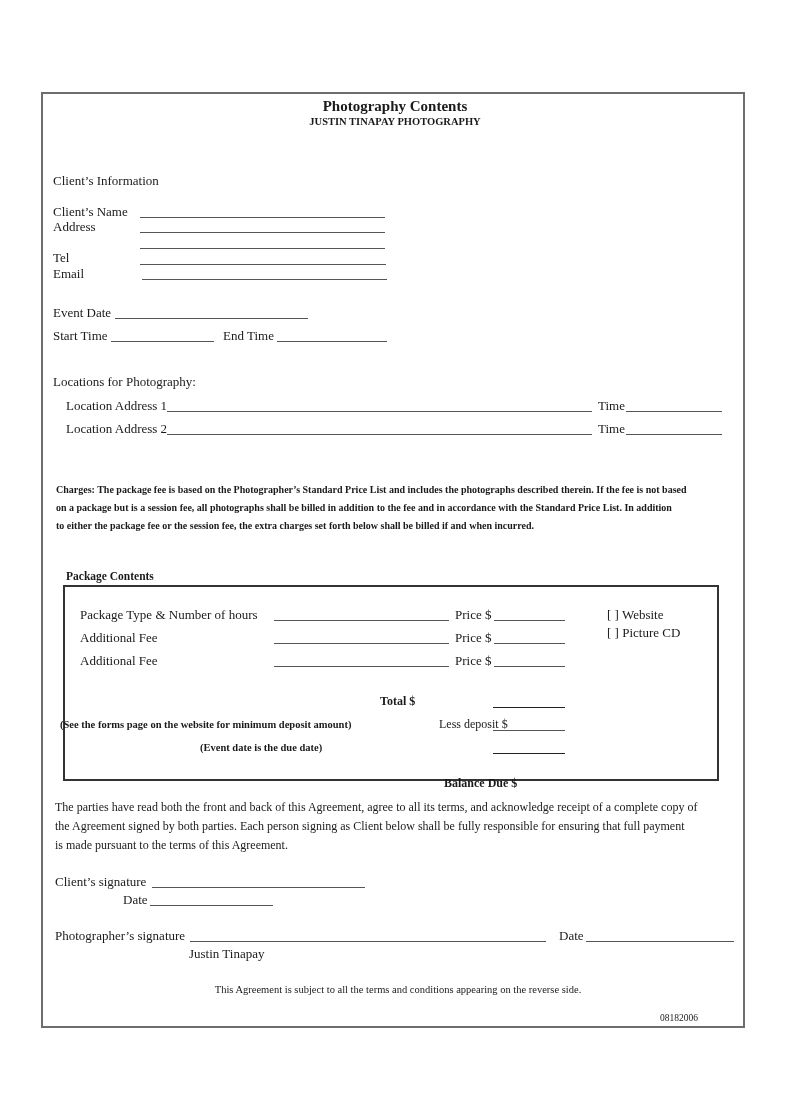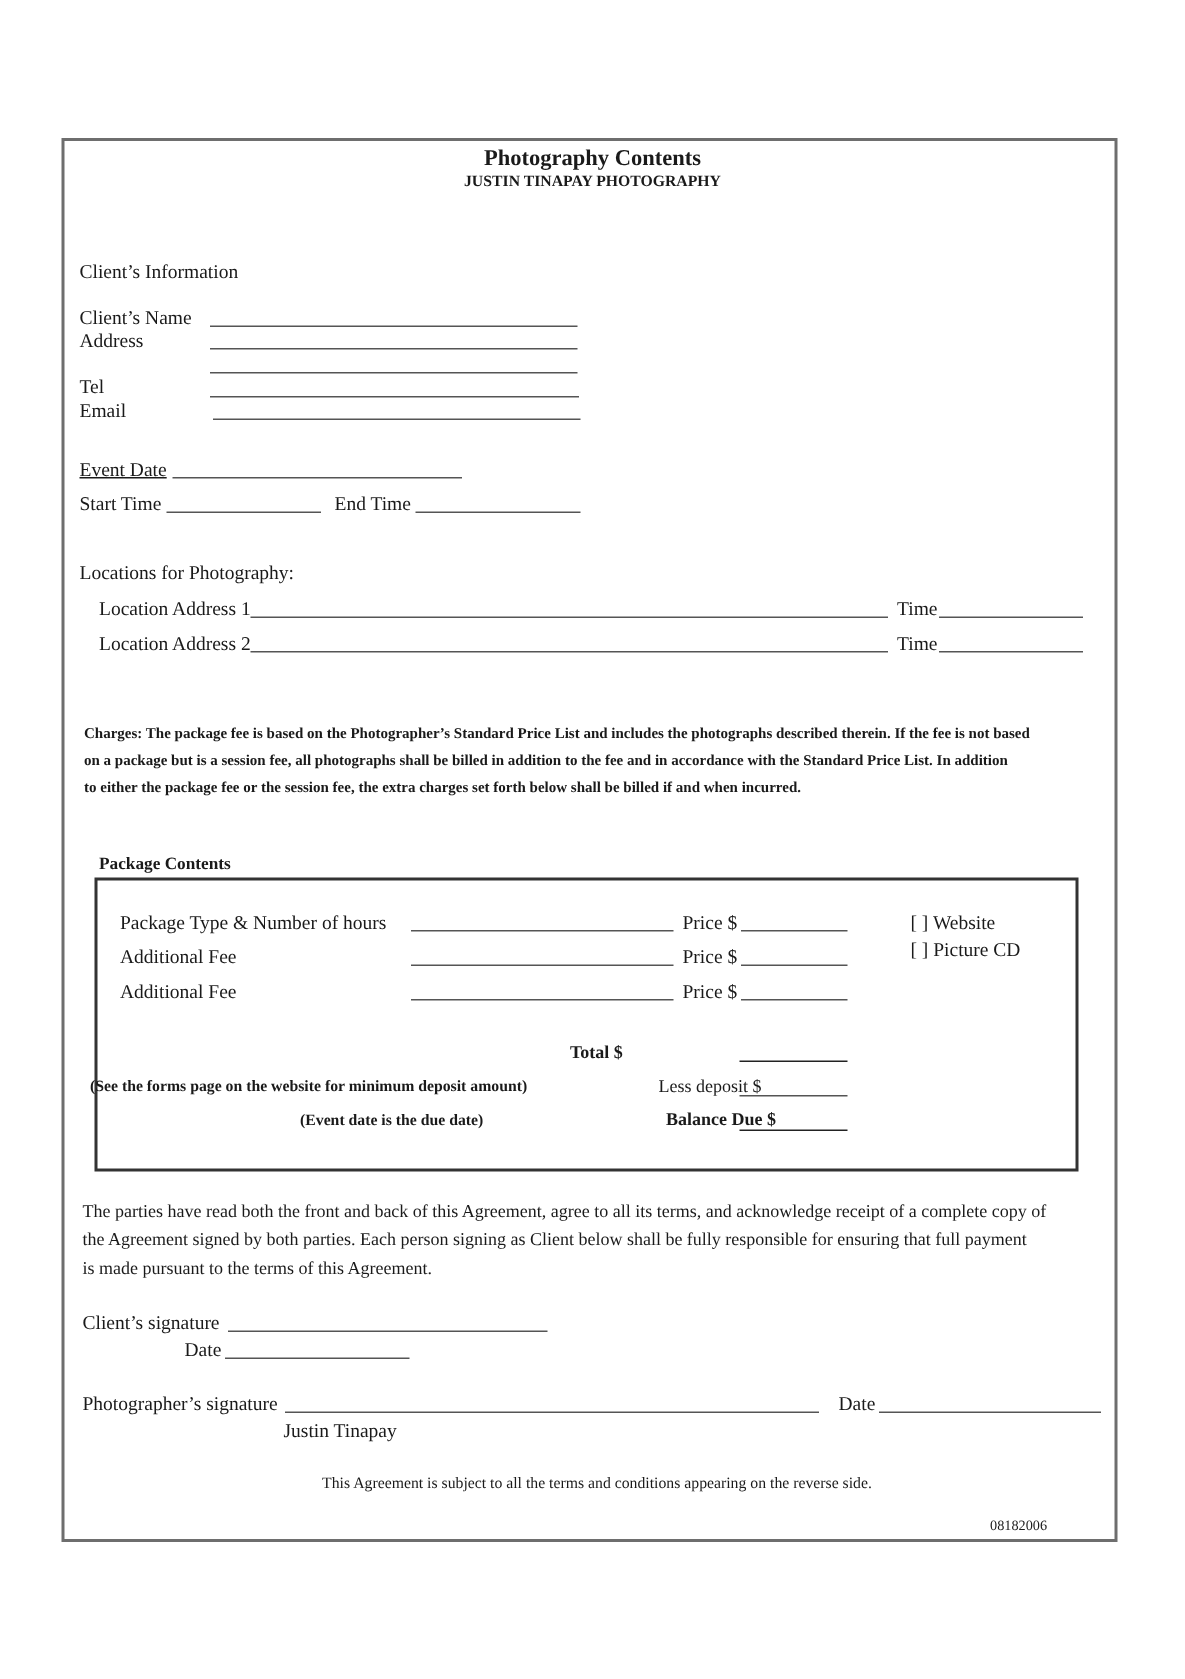--- a/index.html
+++ b/index.html
@@ -31,21 +31,21 @@
 <div class="abs lbl right" style="left:53px; width:84px; top:219px;">Address</div>
 <div class="line" style="left:140px; top:232px; width:245px;"></div>
 <div class="line" style="left:140px; top:248px; width:245px;"></div>
 
 <div class="abs lbl right" style="left:53px; width:84px; top:250px;">Tel</div>
 <div class="line" style="left:140px; top:264px; width:246px;"></div>
 
 <div class="abs lbl right" style="left:53px; width:82px; top:266px;">Email</div>
 <div class="line" style="left:142px; top:279px; width:245px;"></div>
 
-<div class="abs lbl" style="left:53px; top:305px;text-decoration:underline;">Event Date</div>
+<div class="abs lbl" style="left:53px; top:305px;">Event Date</div>
 <div class="line" style="left:115px; top:318px; width:193px;"></div>
 
 <div class="abs lbl" style="left:53px; top:328px;">Start Time</div>
 <div class="line" style="left:111px; top:341px; width:103px;"></div>
 <div class="abs lbl" style="left:223px; top:328px;">End Time</div>
 <div class="line" style="left:277px; top:341px; width:110px;"></div>
 
 <div class="abs lbl" style="left:53px; top:374px;">Locations for Photography:</div>
 
 <div class="abs lbl" style="left:66px; top:398px;">Location Address 1</div>
@@ -84,21 +84,21 @@
 <div class="abs lbl" style="left:607px; top:625px;">[ ] Picture CD</div>
 
 <div class="abs bold right" style="left:380px; width:112px; top:694px; font-size:12px;">Total $</div>
 <div class="line" style="left:493px; top:707px; width:72px; border-bottom-color:#222;"></div>
 
 <div class="abs small right" style="left:60px; width:358px; top:719px; font-size:10.5px;">(See the forms page on the website for minimum deposit amount)</div>
 <div class="abs right" style="left:418px; width:75px; top:717px; font-size:12px;margin-left:21px;">Less deposit $</div>
 <div class="line" style="left:493px; top:730px; width:72px;"></div>
 
 <div class="abs small right" style="left:200px; width:212px; top:742px; font-size:10.5px;">(Event date is the due date)</div>
-<div class="abs bold right" style="left:412px; width:81px; top:739px; font-size:12px;padding-left:32px;">Balance Due $</div>
+<div class="abs bold right" style="left:412px; width:81px; top:776px; font-size:12px;padding-left:32px;">Balance Due $</div>
 <div class="line" style="left:493px; top:753px; width:72px; border-bottom-color:#222;"></div>
 
 <div class="abs" style="left:55px; top:800px; font-size:12px;">The parties have read both the front and back of this Agreement, agree to all its terms, and acknowledge receipt of a complete copy of</div>
 <div class="abs" style="left:55px; top:819px; font-size:12px;">the Agreement signed by both parties.  Each person signing as Client below shall be fully responsible for ensuring that full payment</div>
 <div class="abs" style="left:55px; top:838px; font-size:12px;">is made pursuant to the terms of this Agreement.</div>
 
 <div class="abs lbl" style="left:55px; top:874px;">Client’s signature</div>
 <div class="line" style="left:152px; top:887px; width:213px;"></div>
 <div class="abs lbl" style="left:123px; top:892px;">Date</div>
 <div class="line" style="left:150px; top:905px; width:123px;"></div>

